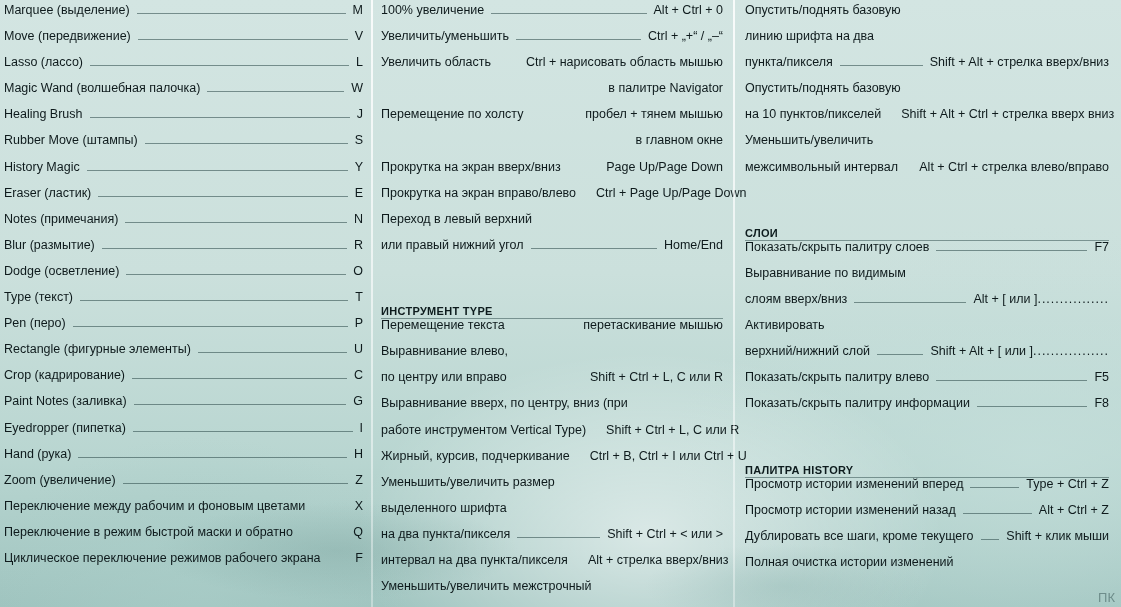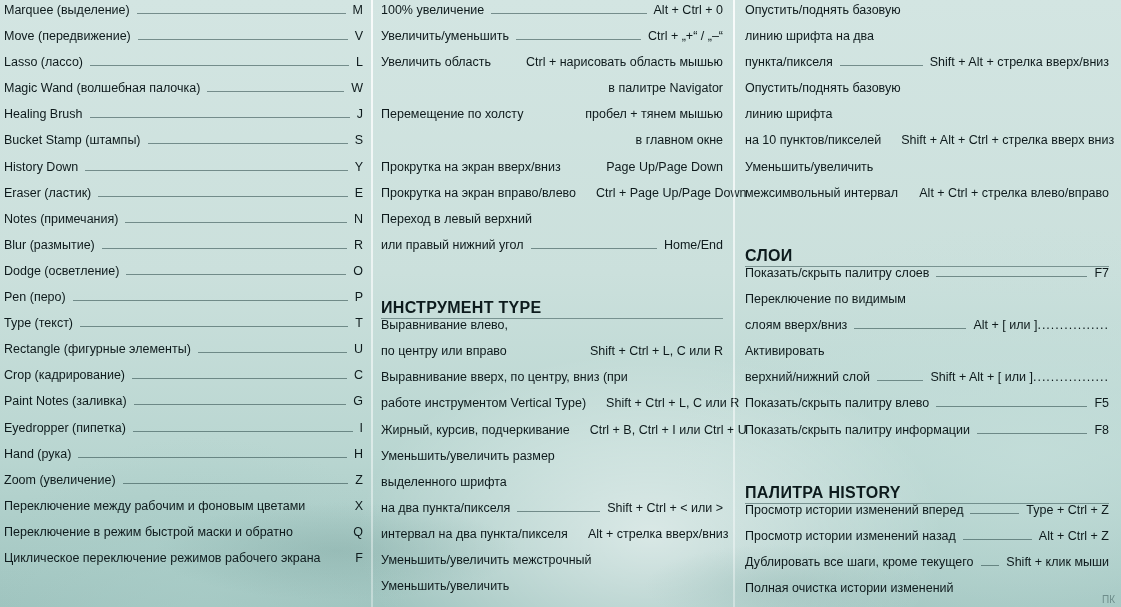--- a/index.html
+++ b/index.html
@@ -89,21 +89,21 @@
   .row.nodots .dots {
     border-bottom: none;
   }
 
   
   .row.rightline {
     justify-content: center;
   }
 
   .section-title {
-    font-size: 16px;
+    font-size: 11px;
     font-weight: bold;
     letter-spacing: 0.3px;
     color: #0d1b1d;
     height: 26.1px;
     display: flex;
     align-items: flex-end;
     padding-bottom: 2px;
     position: relative;
   }
   .section-title .rule {
@@ -115,21 +115,21 @@
 
   .spacer { height: 26.1px; }
 
   .dotted-tail {
     letter-spacing: 1px;
   }
   .watermark {
     position: absolute;
     right: 6px;
     bottom: 2px;
-    font-size: 10px;
+    font-size: 13px;
     color: rgba(60,90,90,0.55);
     z-index: 2;
   }
 </style>
 </head>
 <body>
 
 <div class="bg"></div>
 
 <div class="page">
@@ -153,26 +153,26 @@
         <span class="label">Magic Wand (волшебная палочка)</span>
         <span class="dots"></span>
         <span class="key">W</span>
       </div>
       <div class="row">
         <span class="label">Healing Brush</span>
         <span class="dots"></span>
         <span class="key">J</span>
       </div>
       <div class="row">
-        <span class="label">Bucket Stamp (штампы)</span>
+        <span class="label">Rubber Move (штампы)</span>
         <span class="dots"></span>
         <span class="key">S</span>
       </div>
       <div class="row">
-        <span class="label">History Down</span>
+        <span class="label">History Magic</span>
         <span class="dots"></span>
         <span class="key">Y</span>
       </div>
       <div class="row">
         <span class="label">Eraser (ластик)</span>
         <span class="dots"></span>
         <span class="key">E</span>
       </div>
       <div class="row">
         <span class="label">Notes (примечания)</span>
@@ -183,28 +183,28 @@
         <span class="label">Blur (размытие)</span>
         <span class="dots"></span>
         <span class="key">R</span>
       </div>
       <div class="row">
         <span class="label">Dodge (осветление)</span>
         <span class="dots"></span>
         <span class="key">O</span>
       </div>
       <div class="row">
+        <span class="label">Type (текст)</span>
+        <span class="dots"></span>
+        <span class="key">T</span>
+      </div>
+      <div class="row">
         <span class="label">Pen (перо)</span>
         <span class="dots"></span>
         <span class="key">P</span>
-      </div>
-      <div class="row">
-        <span class="label">Type (текст)</span>
-        <span class="dots"></span>
-        <span class="key">T</span>
       </div>
       <div class="row">
         <span class="label">Rectangle (фигурные элементы)</span>
         <span class="dots"></span>
         <span class="key">U</span>
       </div>
       <div class="row">
         <span class="label">Crop (кадрирование)</span>
         <span class="dots"></span>
         <span class="key">C</span>
@@ -296,20 +296,25 @@
         <span class="label">или правый нижний угол</span>
         <span class="dots"></span>
         <span class="key">Home/End</span>
       </div>
       <div class="spacer"></div>
       <div class="section-title">
         <span class="t">ИНСТРУМЕНТ TYPE</span>
         <div class="rule"></div>
       </div>
       <div class="row nodots">
+        <span class="label">Перемещение текста</span>
+        <span class="dots"></span>
+        <span class="key">перетаскивание мышью</span>
+      </div>
+      <div class="row nodots">
         <span class="label">Выравнивание влево,</span>
         <span class="dots"></span>
         <span class="key"></span>
       </div>
       <div class="row nodots">
         <span class="label">по центру или вправо</span>
         <span class="dots"></span>
         <span class="key">Shift + Ctrl + L, C или R</span>
       </div>
       <div class="row nodots">
@@ -369,25 +374,20 @@
         <span class="dots"></span>
         <span class="key"></span>
       </div>
       <div class="row">
         <span class="label">пункта/пикселя</span>
         <span class="dots"></span>
         <span class="key">Shift + Alt + стрелка вверх/вниз</span>
       </div>
       <div class="row nodots">
         <span class="label">Опустить/поднять базовую</span>
-        <span class="dots"></span>
-        <span class="key"></span>
-      </div>
-      <div class="row nodots">
-        <span class="label">линию шрифта</span>
         <span class="dots"></span>
         <span class="key"></span>
       </div>
       <div class="row nodots">
         <span class="label">на 10 пунктов/пикселей</span>
         <span class="dots"></span>
         <span class="key">Shift + Alt + Ctrl + стрелка вверх  вниз</span>
       </div>
       <div class="row nodots">
         <span class="label">Уменьшить/увеличить</span>
@@ -403,21 +403,21 @@
       <div class="section-title">
         <span class="t">СЛОИ</span>
         <div class="rule"></div>
       </div>
       <div class="row">
         <span class="label">Показать/скрыть палитру слоев</span>
         <span class="dots"></span>
         <span class="key">F7</span>
       </div>
       <div class="row nodots">
-        <span class="label">Переключение по видимым</span>
+        <span class="label">Выравнивание по видимым</span>
         <span class="dots"></span>
         <span class="key"></span>
       </div>
       <div class="row">
         <span class="label">слоям вверх/вниз</span>
         <span class="dots"></span>
         <span class="key">Alt + [ или ]</span>
         <span class="dotted-tail">................</span>
       </div>
       <div class="row nodots">

